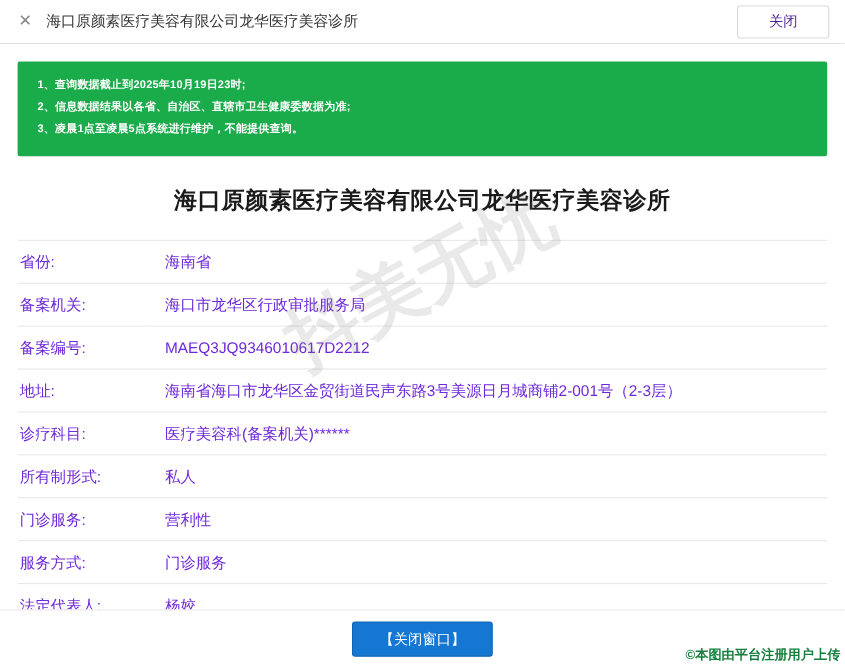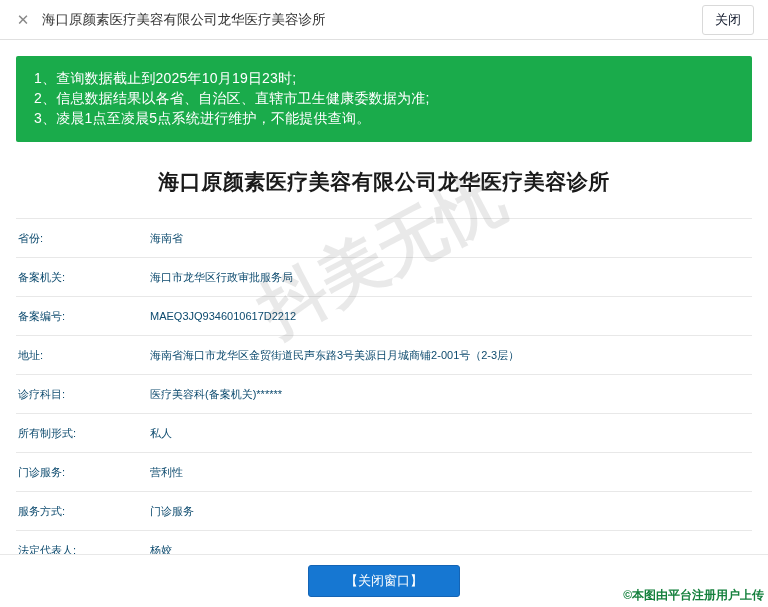--- a/index.html
+++ b/index.html
@@ -50,23 +50,23 @@
     font-size: 13.5px;
     color: #333;
     flex: 1;
     white-space: nowrap;
     overflow: hidden;
     text-overflow: ellipsis;
   }
   .close-btn {
     border: 1px solid #d9d9d9;
     background: #fff;
-    color: #0f172a;
+    color: #4c1d95;
     font-size: 13px;
-    padding: 5px 12px;
+    padding: 5px 28px;
     border-radius: 3px;
     cursor: pointer;
     font-family: "Liberation Sans", sans-serif;
   }
 
   
   .content {
     padding: 16px 16px 0 16px;
     box-sizing: border-box;
     position: relative;
@@ -74,22 +74,22 @@
 
   
   .notice {
     background: #1aab4b;
     color: #ffffff;
     border-radius: 2px;
     padding: 12px 18px 14px 18px;
     box-sizing: border-box;
   }
   .notice-line {
-    font-size: 14px;
-    font-weight: normal;
+    font-size: 10px;
+    font-weight: bold;
     line-height: 20px;
     letter-spacing: 0.2px;
   }
 
   
   .doc-title {
     text-align: center;
     font-size: 21px;
     font-weight: bold;
     color: #1a1a1a;
@@ -104,22 +104,22 @@
     table-layout: fixed;
   }
   .info-table tr {
     border-top: 1px solid #e8e8e8;
   }
   .info-table tr:last-child {
     border-bottom: 1px solid #e8e8e8;
   }
   .info-table td {
     padding: 10px 0 10px 0;
-    font-size: 11px;
-    color: #0c4a6e;
+    font-size: 14px;
+    color: #6d28d9;
     vertical-align: middle;
     line-height: 18px;
   }
   .info-label {
     width: 118px;
     padding-left: 2px !important;
     color: #333;
   }
   .info-value {
     padding-left: 14px !important;
@@ -160,21 +160,21 @@
     display: flex;
     align-items: center;
     justify-content: center;
   }
   .footer-btn {
     background: #1677d2;
     border: 1px solid #1464b5;
     color: #ffffff;
     font-size: 13px;
     padding: 6px 0;
-    width: 152px;
+    width: 128px;
     text-align: center;
     border-radius: 3px;
     cursor: pointer;
     font-family: "Liberation Sans", sans-serif;
   }
   .credit {
     position: absolute;
     right: 4px;
     bottom: 3px;
     font-size: 12px;

